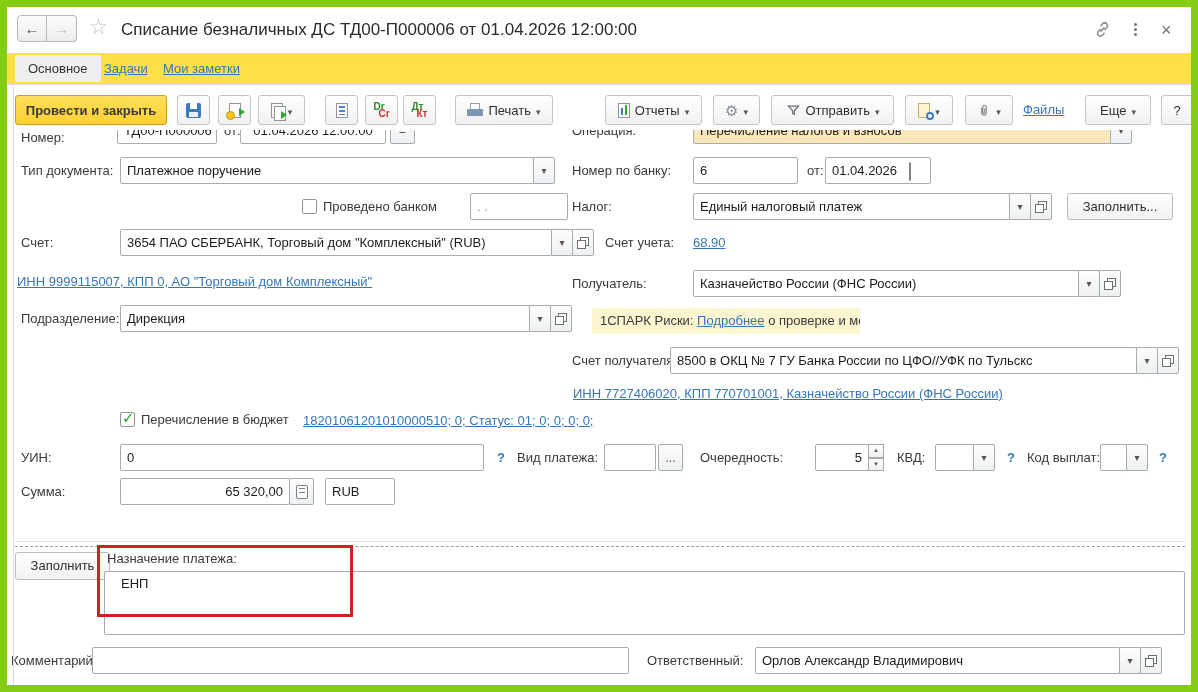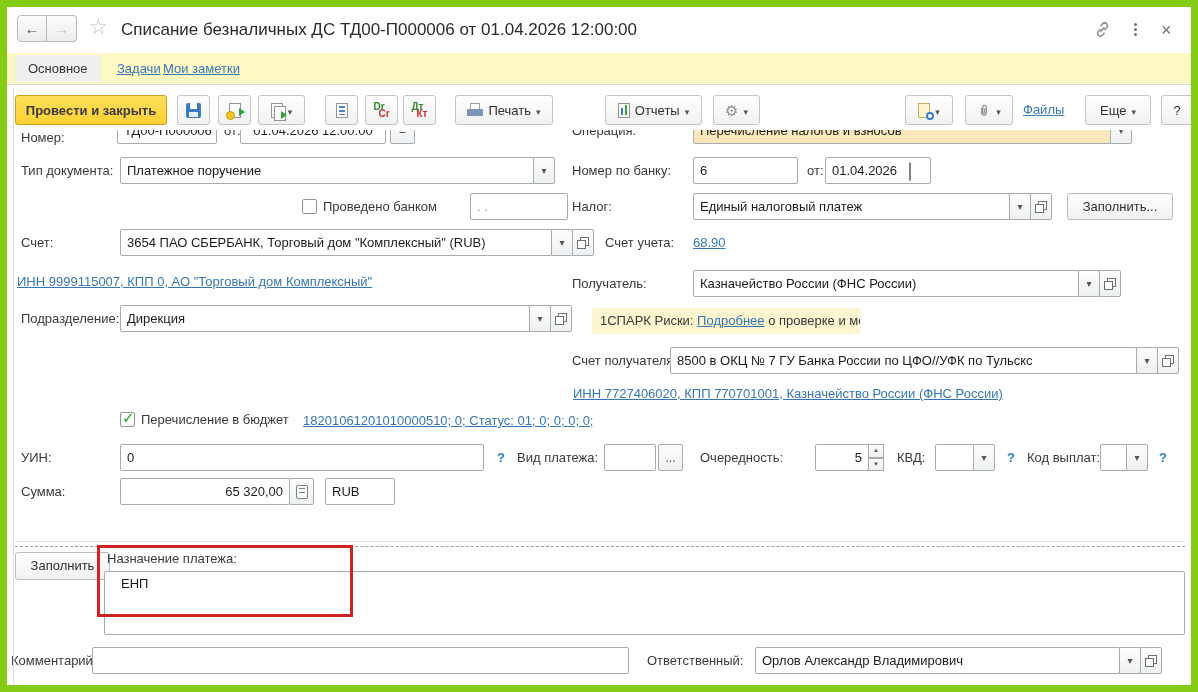--- a/index.html
+++ b/index.html
@@ -15,21 +15,21 @@
   .navbtn.fwd::after{content:"→";}
   .star{position:absolute;left:82px;top:8px;font-size:21px;color:#b7bdc3;cursor:pointer;}
   .star::after{content:"☆";}
   .wtitle{position:absolute;left:114px;top:0;height:46px;line-height:46px;font-size:17px;color:#2b2b2b;white-space:nowrap;}
   .hicon{position:absolute;top:13px;cursor:pointer;}
   .kebab i{display:block;width:3px;height:3px;border-radius:50%;background:#6f757a;margin:2px auto;}
   .closex{font-size:18px;color:#6f757a;line-height:18px;}
   .closex::after{content:"×";}
 
   
-  .tabs{position:absolute;left:0;top:46px;width:100%;height:31px;border-bottom:1px solid #d8dadc;background:#fef9c3;}
+  .tabs{position:absolute;left:0;top:46px;width:100%;height:31px;border-bottom:1px solid #d8dadc;background:#fde047;}
   .tab-active{position:absolute;top:2px;height:27px;line-height:27px;padding:0 13px;background:#efefef;color:#333;font-size:13px;border-radius:2px;cursor:pointer;}
   .tab-link{position:absolute;top:2px;height:27px;line-height:27px;font-size:13px;color:#3677b5;text-decoration:underline;cursor:pointer;white-space:nowrap;}
 
   
   .toolbar{position:absolute;left:0;top:78px;width:100%;height:45px;background:#fff;}
   .tbtn{position:absolute;top:10px;height:30px;box-sizing:border-box;border:1px solid #c2c6c9;border-radius:3px;background:linear-gradient(#ffffff,#f0f1f2);font-size:13px;color:#2f2f2f;display:flex;align-items:center;justify-content:center;gap:5px;padding:0 8px;cursor:pointer;white-space:nowrap;}
   .tbtn.primary{background:linear-gradient(#ffe05c,#fecf33);border:1px solid #c7a21b;font-weight:bold;color:#3a3a3a;}
   .caret::after{content:"▾";font-size:9px;color:#555;}
   .tlink{position:absolute;top:17px;font-size:13px;color:#3677b5;text-decoration:underline;cursor:pointer;}
 
@@ -120,21 +120,21 @@
     <div class="hicon kebab" style="left:1127px;top:14px;">
         <i></i>
         <i></i>
         <i></i>
       </div>
     <div class="hicon closex" style="left:1154px;top:14px;"></div>
   </div>
 
   <div class="tabs">
     <div class="tab-active" style="left:8px;">Основное</div>
-    <div class="tab-link" style="left:110px;">Задачи</div>
+    <div class="tab-link" style="left:97px;">Задачи</div>
     <div class="tab-link" style="left:156px;">Мои заметки</div>
   </div>
 
   <div class="toolbar">
     <div class="tbtn primary" style="left:8px;width:152px;">Провести и закрыть</div>
     <div class="tbtn" style="left:170px;width:33px;">
         <span class="ic-save"></span>
       </div>
     <div class="tbtn" style="left:211px;width:33px;">
         <span class="ic-doc ic-post"></span>
@@ -165,20 +165,27 @@
       </div>
     <div class="tbtn" style="left:598px;width:97px;">
         <span class="ic-report"></span>
         <span>Отчеты</span>
         <span class="caret"></span>
       </div>
     <div class="tbtn" style="left:706px;width:47px;">
         <span class="ic-gear"></span>
         <span class="caret"></span>
       </div>
+    <div class="tbtn" style="left:764px;width:123px;">
+      <svg width="15" height="15" viewBox="0 0 24 24" fill="none" stroke="#6b7075" stroke-width="2">
+          <path d="M4 5h16l-6.5 7v6l-3-1.6V12z"></path>
+        </svg>
+      <span>Отправить</span>
+        <span class="caret"></span>
+    </div>
     <div class="tbtn" style="left:898px;width:48px;">
         <span class="ic-docclock"></span>
         <span class="caret"></span>
       </div>
     <div class="tbtn" style="left:958px;width:48px;">
       <svg width="14" height="15" viewBox="0 0 24 24" fill="none" stroke="#8a8f94" stroke-width="2">
           <path d="M8 7v9a4 4 0 008 0V6a3 3 0 00-6 0v9a1.6 1.6 0 003.2 0V8"></path>
         </svg>
       <span class="caret"></span>
     </div>

